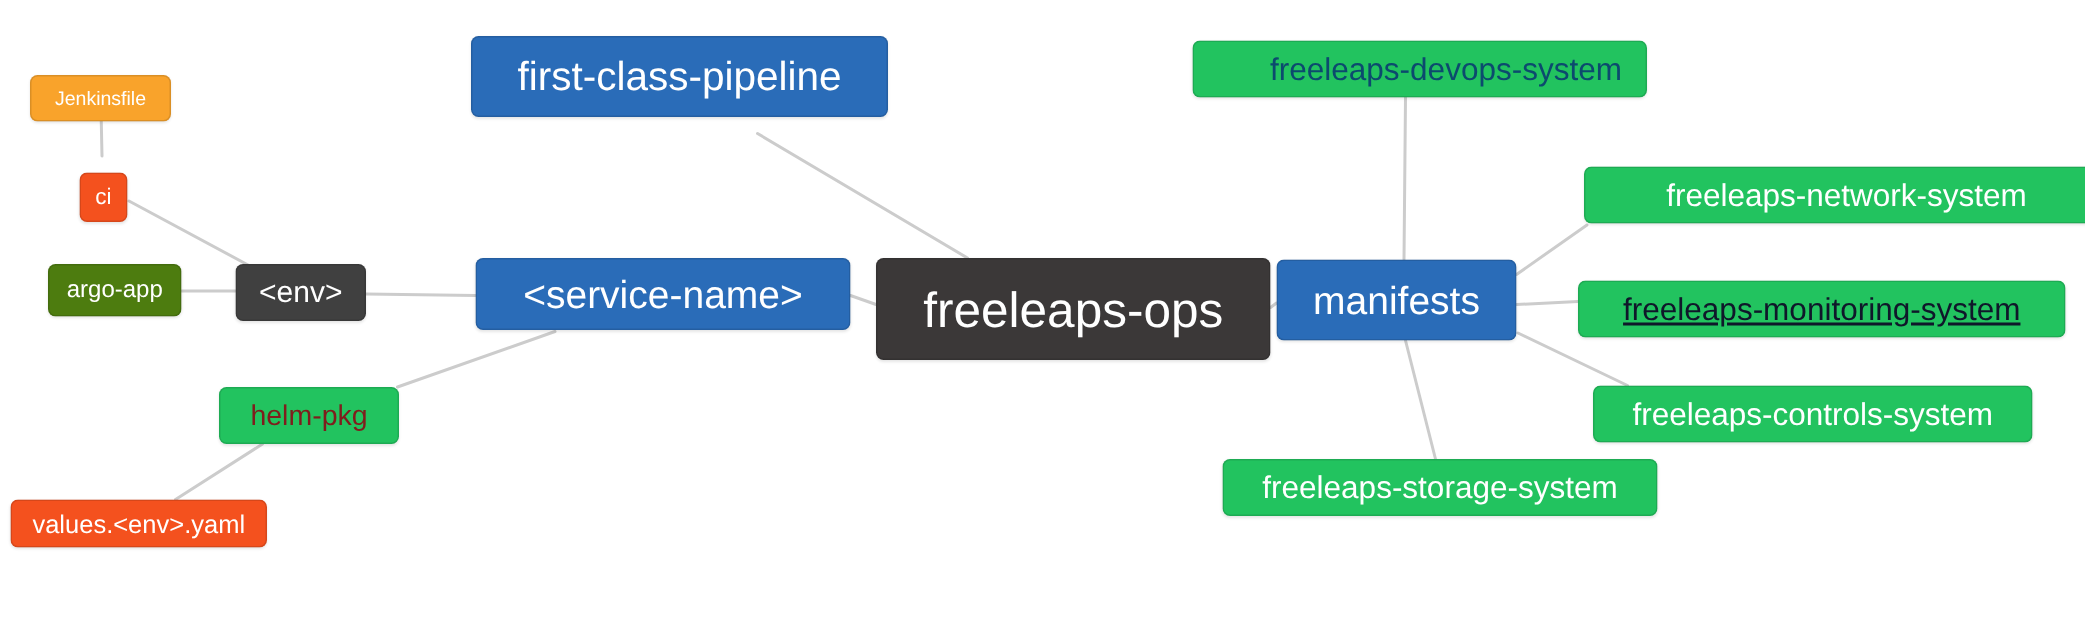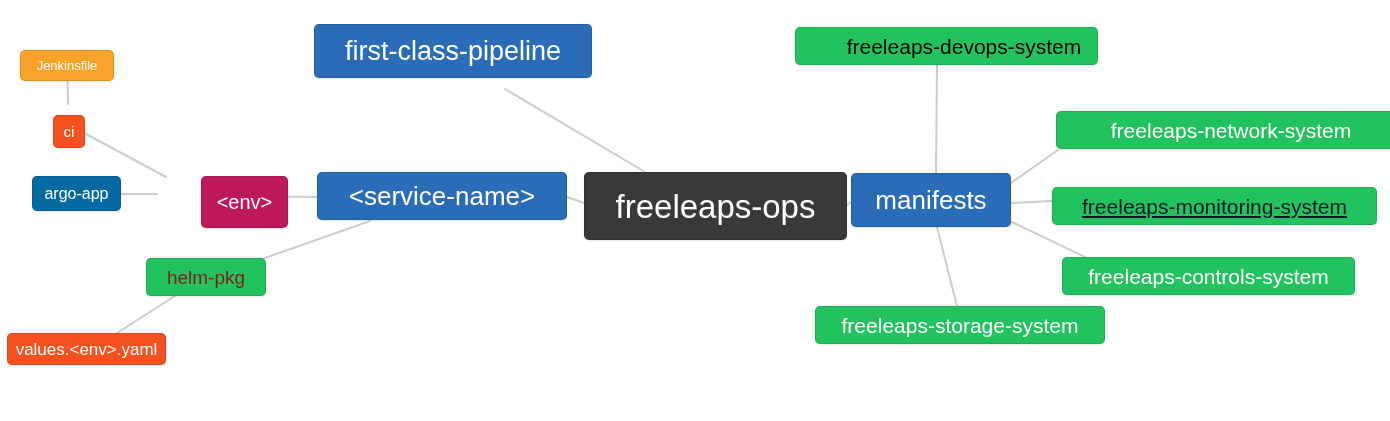--- a/index.html
+++ b/index.html
@@ -59,45 +59,45 @@
       <line x1="1012" y1="222" x2="1085" y2="257" stroke="#cccccc" stroke-width="2" stroke-linecap="round"></line>
       <line x1="937" y1="227" x2="957" y2="306" stroke="#cccccc" stroke-width="2" stroke-linecap="round"></line>
     </svg>
 
 <div class="node" style="left: 20px; top: 26px; width: 94px; height: 31px; font-size: 13px; background: rgb(249, 163, 43); color: rgb(255, 255, 255); margin-top: 24px;">
       <span>Jenkinsfile</span>
     </div>
     <div class="node" style="left: 53px; top: 104px; width: 32px; height: 33px; font-size: 15px; background: rgb(244, 81, 30); color: rgb(255, 255, 255); margin-top: 11px;">
       <span>ci</span>
     </div>
-    <div class="node" style="left: 32px; top: 176px; width: 89px; height: 35px; font-size: 16px; background: #0369a1; color: rgb(255, 255, 255); justify-content: center;">
+    <div class="node" style="left: 32px; top: 176px; width: 89px; height: 35px; font-size: 16px; background: #4d7c0f; color: rgb(255, 255, 255); justify-content: center;">
       <span>argo-app</span>
     </div>
-    <div class="node" style="left: 157px; top: 176px; width: 87px; height: 52px; font-size: 20px; background: #be185d; color: rgb(255, 255, 255); margin-left: 44px;">
+    <div class="node" style="left: 157px; top: 176px; width: 87px; height: 38px; font-size: 20px; background: #404040; color: rgb(255, 255, 255);">
       <span>&lt;env&gt;</span>
     </div>
     <div class="node" style="left: 146px; top: 258px; width: 120px; height: 38px; font-size: 19px; background: rgb(34, 195, 95); color: #7f1d1d;">
       <span>helm-pkg</span>
     </div>
-    <div class="node" style="left: 7px; top: 333px; width: 159px; height: 32px; font-size: 17px; background: rgb(244, 81, 30); color: rgb(255, 255, 255); text-align: center;">
+    <div class="node" style="left: 7px; top: 333px; width: 171px; height: 32px; font-size: 17px; background: rgb(244, 81, 30); color: rgb(255, 255, 255); text-align: center;">
       <span>values.&lt;env&gt;.yaml</span>
     </div>
     <div class="node" style="left: 314px; top: 24px; width: 278px; height: 54px; font-size: 27px; background: rgb(42, 108, 184); color: rgb(255, 255, 255);">
       <span>first-class-pipeline</span>
     </div>
     <div class="node" style="left: 317px; top: 172px; width: 250px; height: 48px; font-size: 26px; background: rgb(42, 108, 184); color: rgb(255, 255, 255);">
       <span>&lt;service-name&gt;</span>
     </div>
     <div class="node" style="left: 584px; top: 172px; width: 263px; height: 68px; font-size: 33px; background: rgb(59, 56, 56); color: rgb(255, 255, 255);">
       <span>freeleaps-ops</span>
     </div>
     <div class="node" style="left: 851px; top: 173px; width: 160px; height: 54px; font-size: 26px; background: rgb(42, 108, 184); color: rgb(255, 255, 255);">
       <span>manifests</span>
     </div>
-    <div class="node" style="left: 795px; top: 27px; width: 303px; height: 38px; font-size: 21px; background: rgb(34, 195, 95); color: #000000; padding-left: 35px;">
+    <div class="node" style="left: 795px; top: 27px; width: 303px; height: 38px; font-size: 21px; background: rgb(34, 195, 95); color: #0c4a6e; padding-left: 35px;">
       <span>freeleaps-devops-system</span>
     </div>
     <div class="node" style="left: 1056px; top: 111px; width: 350px; height: 38px; font-size: 21px; background: rgb(34, 195, 95); color: rgb(255, 255, 255);">
       <span>freeleaps-network-system</span>
     </div>
     <div class="node" style="left: 1052px; top: 187px; width: 325px; height: 38px; font-size: 21px; background: rgb(34, 195, 95); color: #0f172a; text-decoration: underline;">
       <span>freeleaps-monitoring-system</span>
     </div>
     <div class="node" style="left: 815px; top: 306px; width: 290px; height: 38px; font-size: 21px; background: rgb(34, 195, 95); color: rgb(255, 255, 255);">
       <span>freeleaps-storage-system</span>

